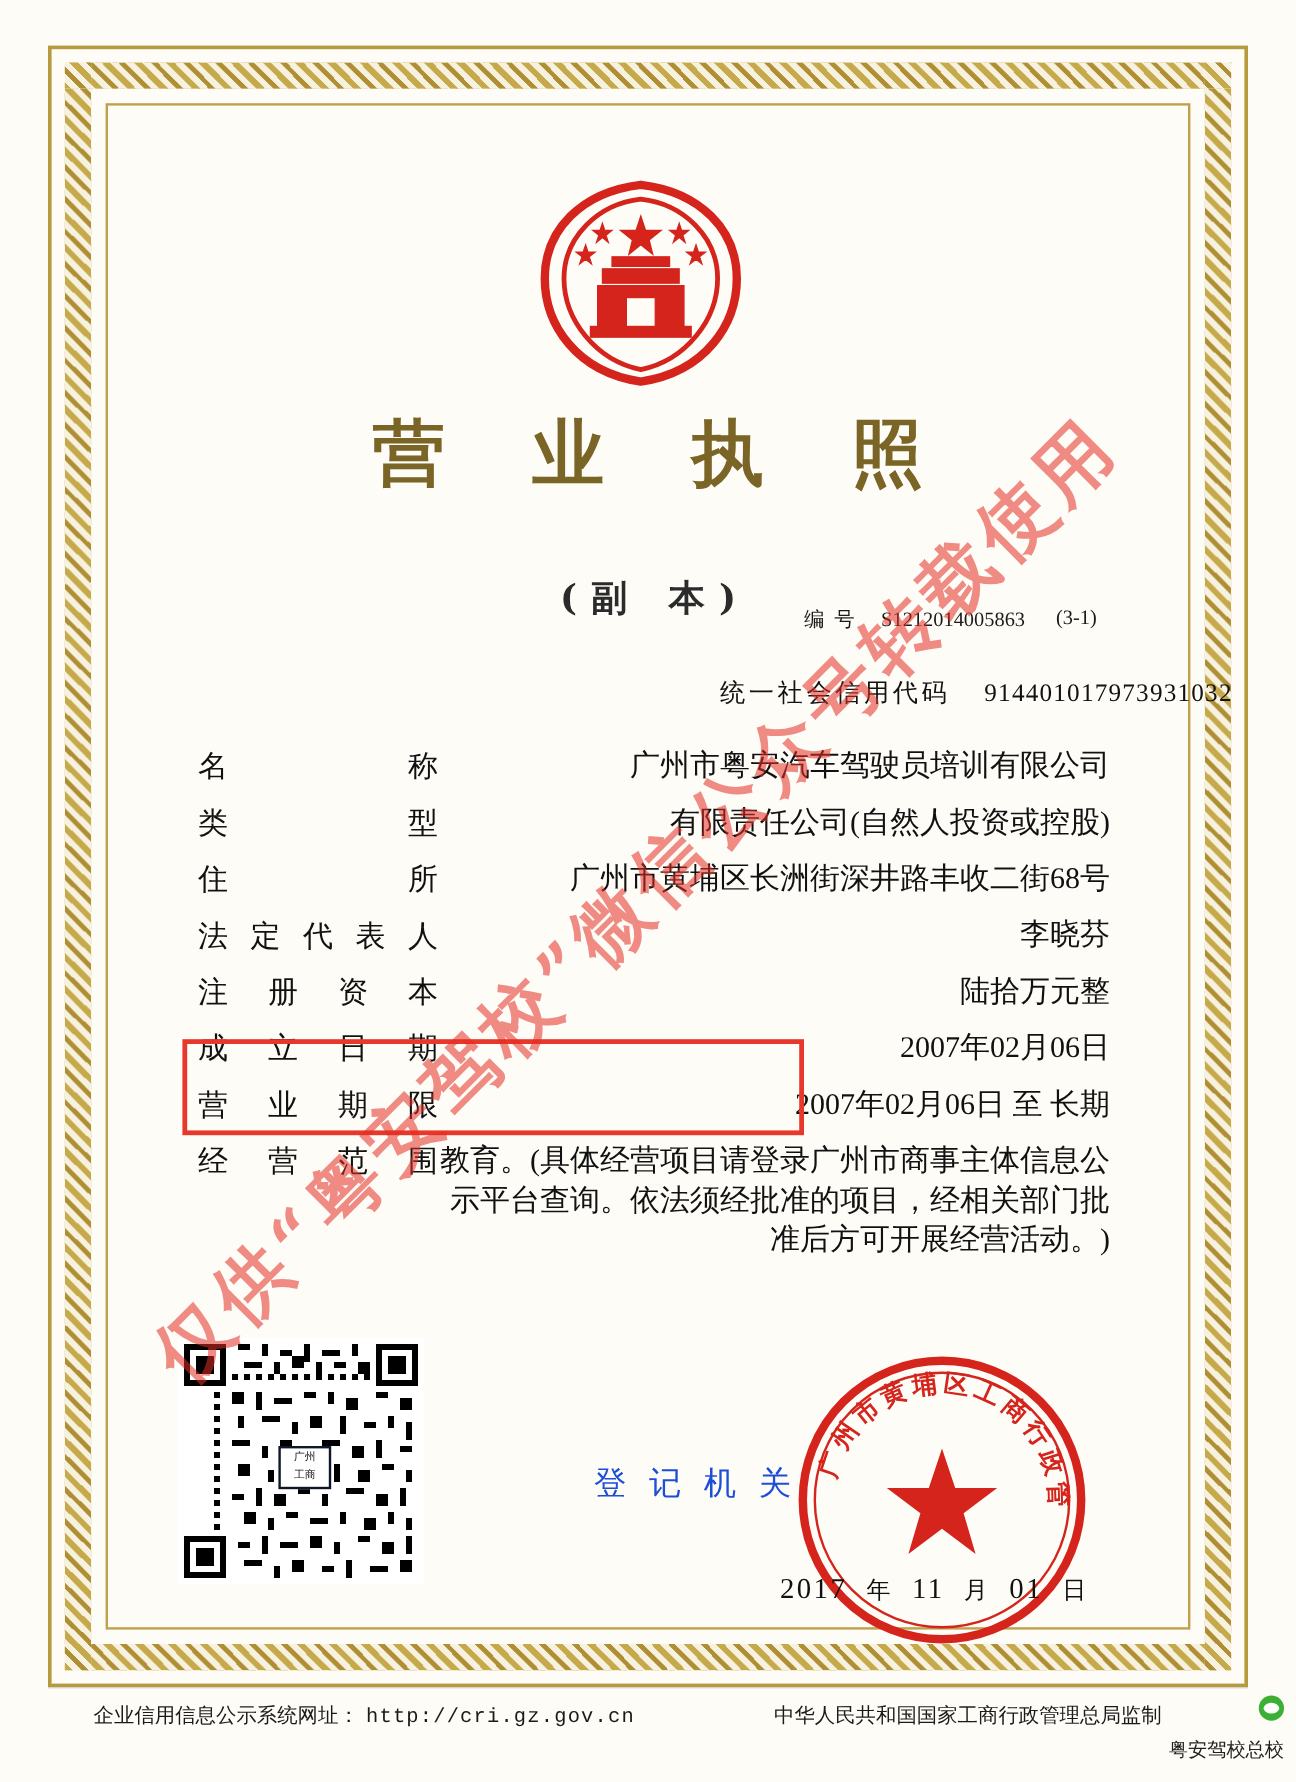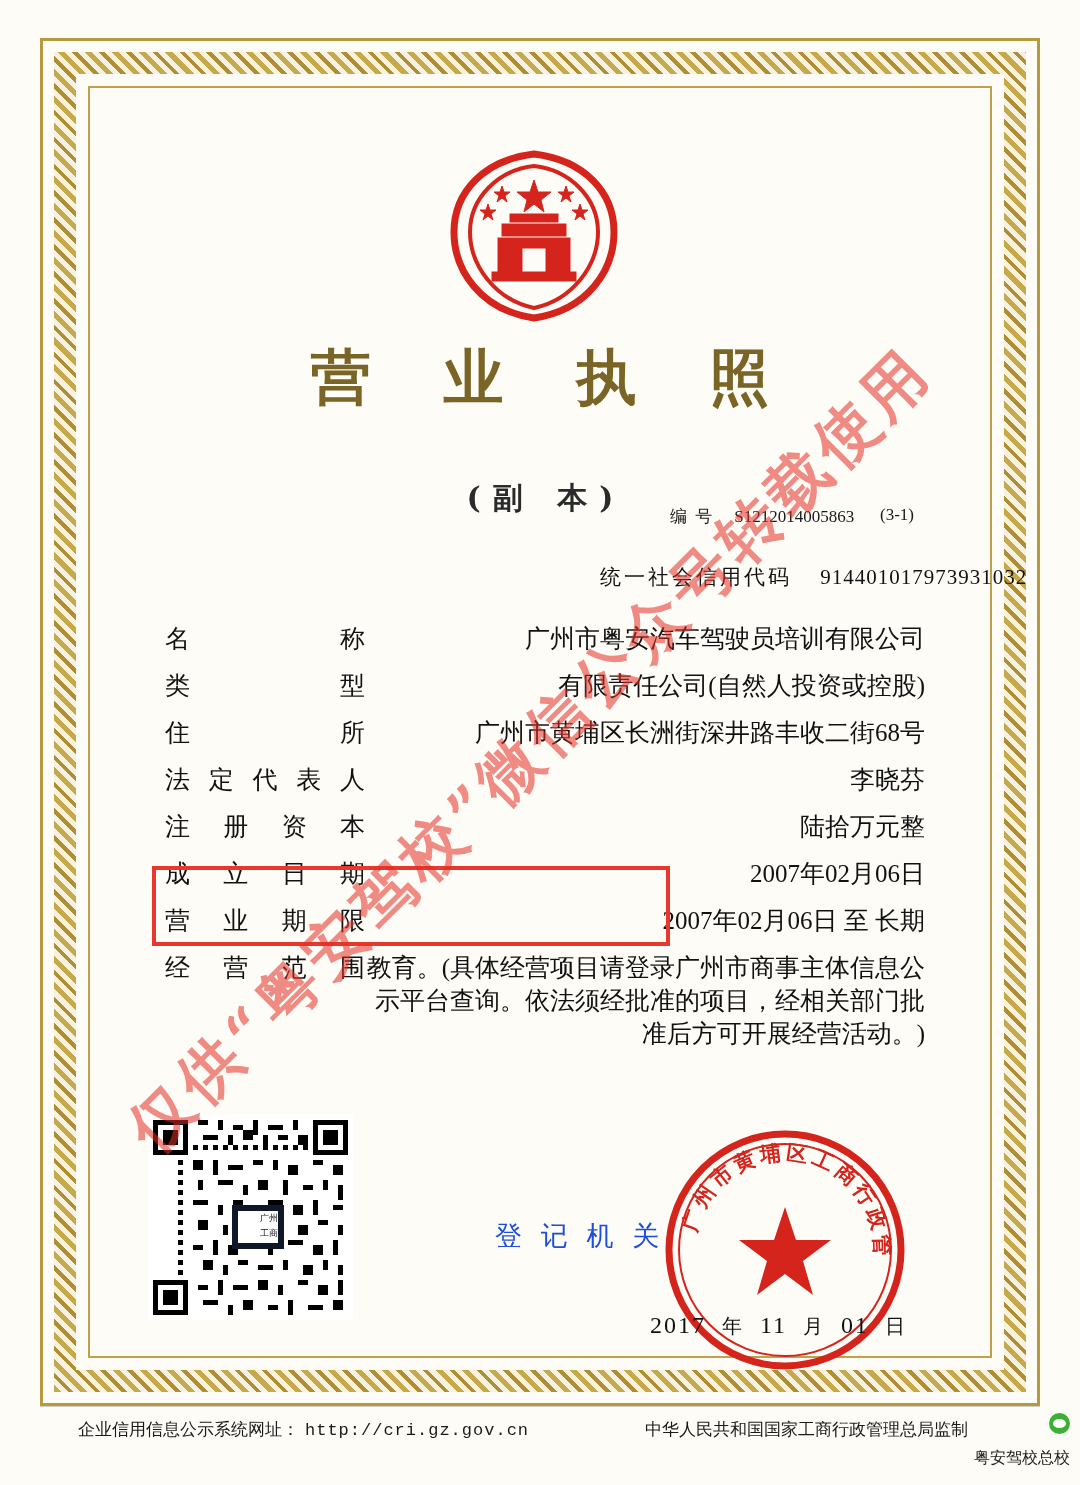--- a/index.html
+++ b/index.html
@@ -177,24 +177,24 @@
     background: #fff;
   }
   .qr-inner { display: block; }
   .qr-center-label {
     position: absolute;
     left: 232px;
     top: 1205px;
     width: 40px;
     height: 32px;
     background: #fff;
-    border: 6px solid #0f172a;
+    border: 2px solid #0f172a;
     font-size: 9px;
     line-height: 15px;
-    text-align: right;
+    text-align: center;
     color: #111;
     font-family: "Liberation Sans", sans-serif;
   }
 
   
   .reg-authority {
     position: absolute;
     left: 495px;
     top: 1218px;
     font-size: 27px;

